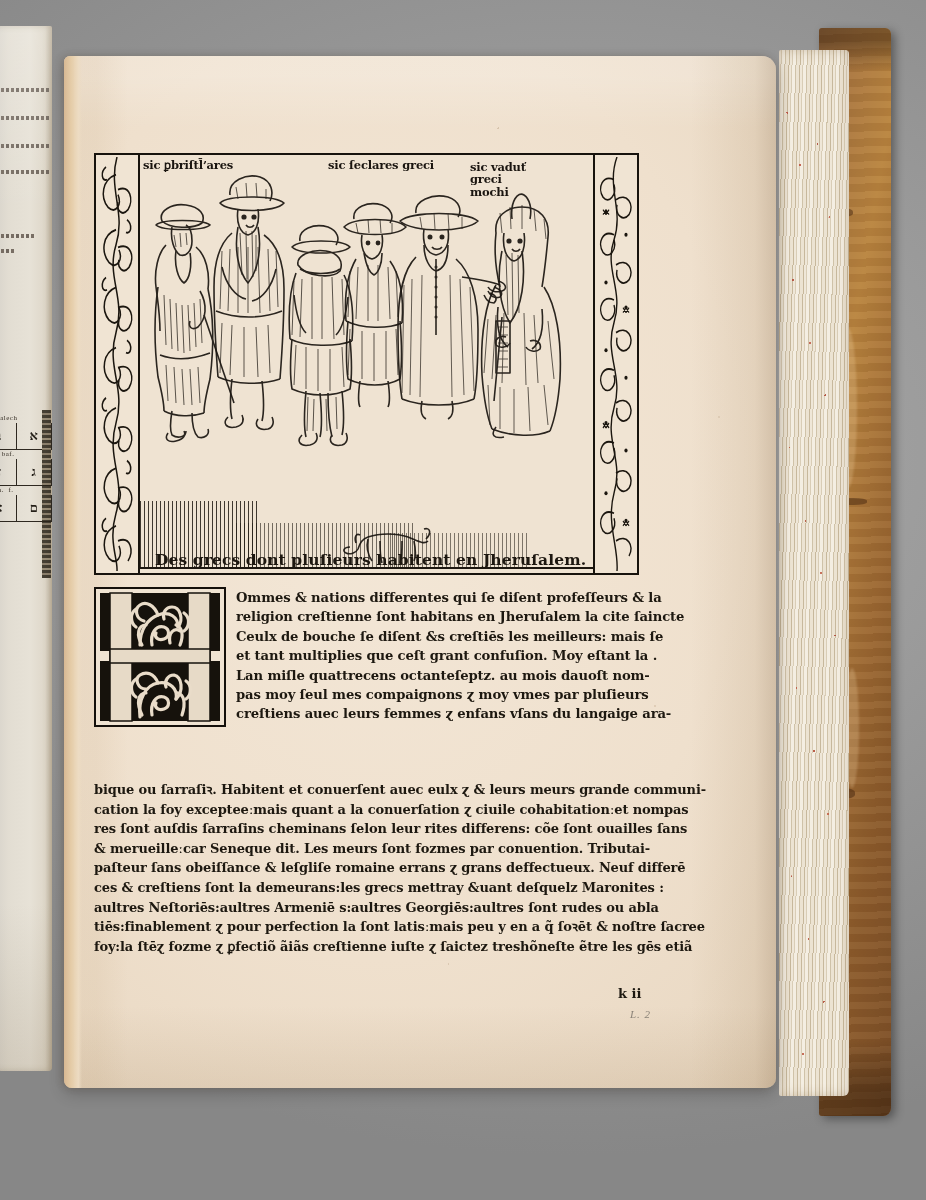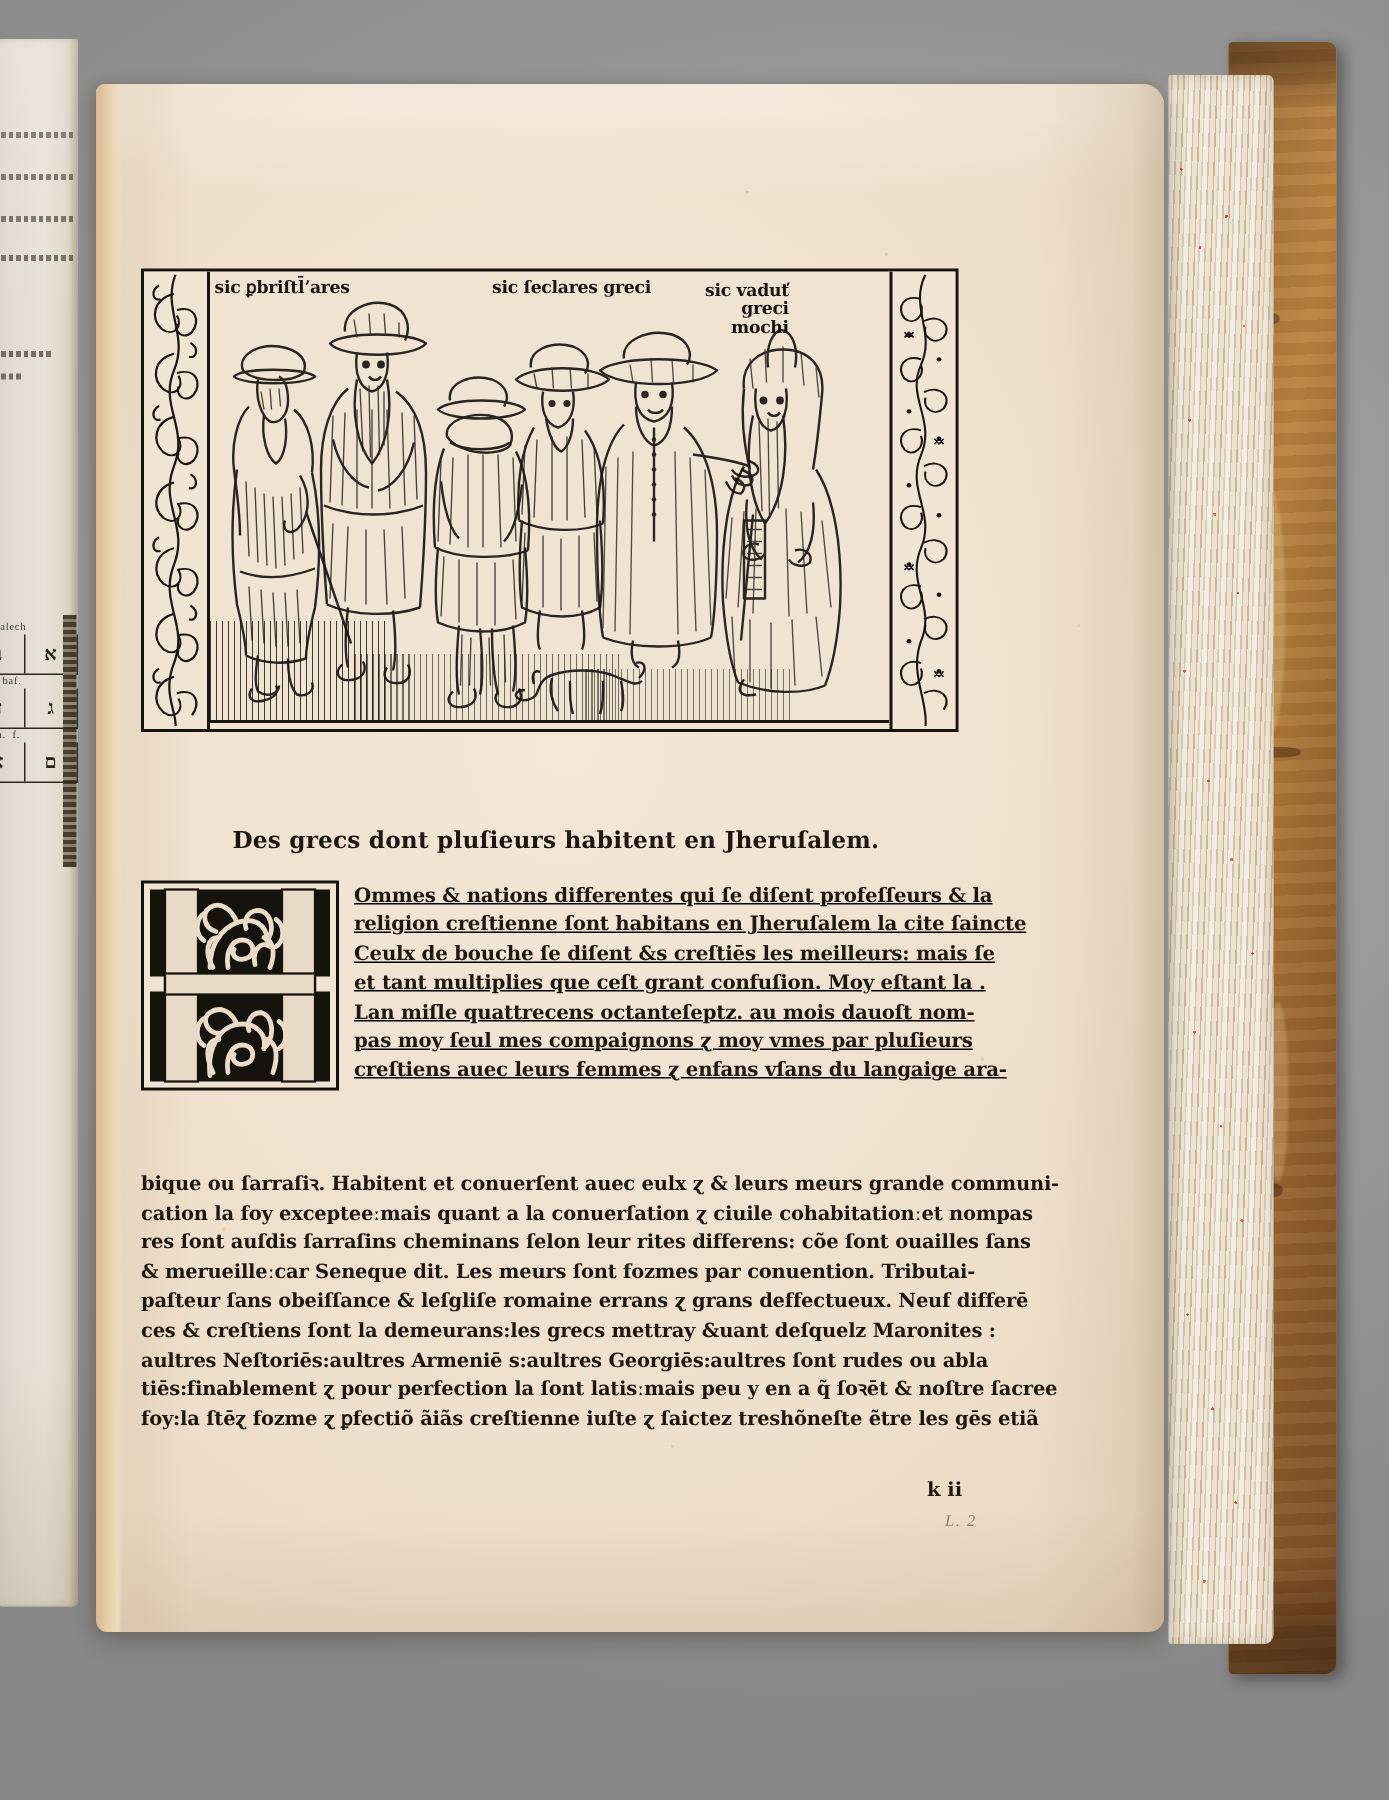--- a/index.html
+++ b/index.html
@@ -137,21 +137,21 @@
     position:absolute;left:0;top:0;width:18px;height:100%;
     background:linear-gradient(90deg,#d8b892 0%,#e6cda8 40%,#eddcc3 80%,rgba(237,220,195,0) 100%);
     opacity:.95;
   }
 
   
   .content{position:absolute;left:30px;top:0;width:600px;height:100%;}
 
   
   .woodcut{
-    position:absolute;left:0;top:123px;width:545px;height:309px;
+    position:absolute;left:0;top:97px;width:545px;height:422px;
     background:#efe3d2;
     border:2px solid #17130d;
     box-sizing:border-box;
     overflow:hidden;
   }
   .wc-border{
     position:absolute;top:0;bottom:0;width:42px;
     background:#f0e4d3;
     border-right:2px solid #17130d;
     overflow:hidden;
@@ -164,21 +164,21 @@
 
   .wc-label{
     position:absolute;
     font-family:"DejaVu Serif", serif;
     font-size:11.5px;font-weight:bold;color:#1a1510;
     letter-spacing:-.2px;line-height:1.08;
     white-space:pre-line;
   }
   #lbl-priests{left:3px;top:4px;}
   #lbl-seculars{left:188px;top:4px;}
-  #lbl-monk{left:330px;top:6px;text-align:right;}
+  #lbl-monk{left:330px;top:6px;text-align:left;}
 
   .ground{
     position:absolute;left:0;right:0;bottom:4px;height:2px;background:#1d1710;
   }
   .hatch{
     position:absolute;
     background:repeating-linear-gradient(90deg,#201a12 0 1px,rgba(0,0,0,0) 1px 4px);
     opacity:.85;
   }
 
@@ -195,21 +195,21 @@
   }
 
   
   .initial{
     position:absolute;left:0px;top:531px;width:132px;height:140px;
     background:#efe3d2;border:2px solid #14100b;box-sizing:border-box;overflow:hidden;
   }
   .initial svg{display:block;width:100%;height:100%;}
 
   .para-indent{
-    position:absolute;left:142px;top:532px;width:414px;text-decoration:underline;
+    position:absolute;left:142px;top:532px;width:414px;
   }
   .para-full{
     position:absolute;left:0px;top:724px;width:570px;
   }
   .tline{
     font-family:"DejaVu Serif", serif;
     font-size:13.2px;line-height:19.4px;color:#1d1810;
     white-space:nowrap;font-weight:600;
     letter-spacing:-.15px;
   }

